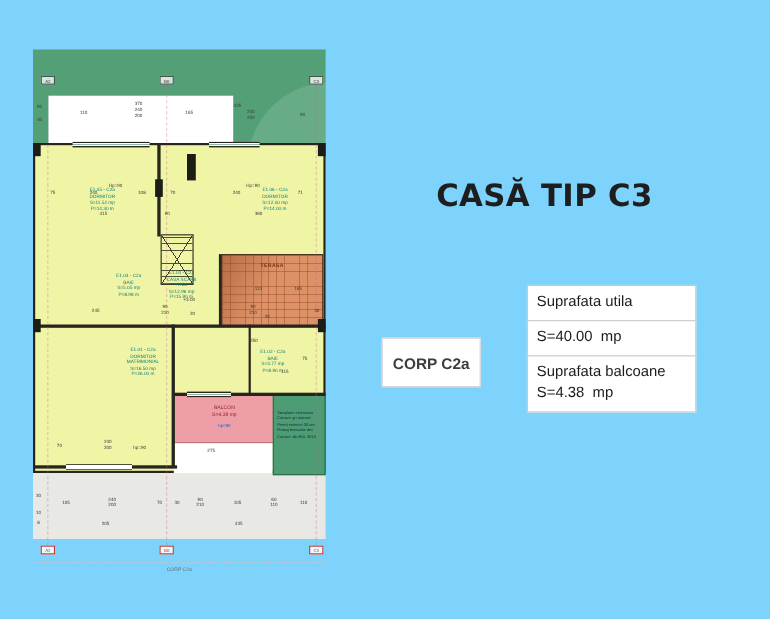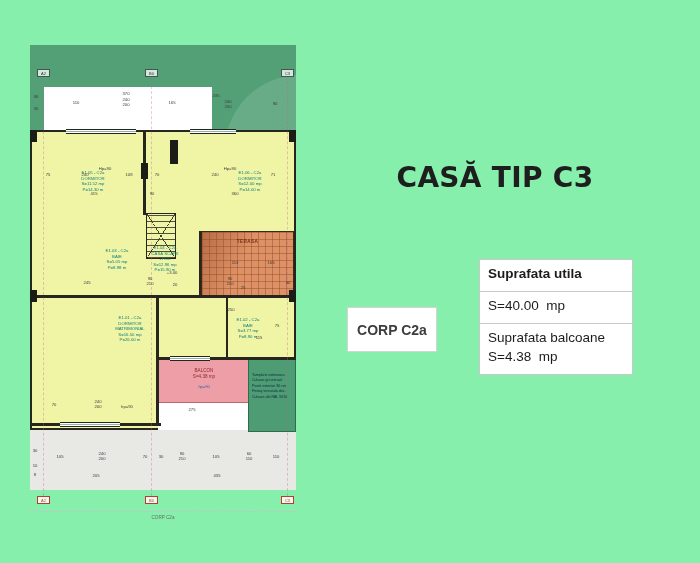--- a/index.html
+++ b/index.html
@@ -1,17 +1,17 @@
 <!DOCTYPE html>
 <html><head>
 <meta charset="utf-8">
 <style>
   html,body{margin:0;padding:0;}
   body{width:700px;height:563px;background:#ffffff;font-family:"Liberation Sans",sans-serif;overflow:hidden;position:relative;}
-  .canvas{position:absolute;inset:0;background:#86efac;}
+  .canvas{position:absolute;inset:0;background:#7dd3fc;}
 
   
   .plan{position:absolute;left:30px;top:45px;width:266px;height:478px;}
   .green-band{position:absolute;left:0;top:0;width:266px;height:85px;background:#53a077;overflow:hidden;}
   .wm-circle{position:absolute;left:195px;top:30px;width:150px;height:150px;border-radius:50%;background:rgba(255,255,255,0.12);}
   .white-mask{position:absolute;left:14px;top:42px;width:168px;height:43px;background:#ffffff;z-index:3;}
 
   .plan-body{position:absolute;left:0;top:85px;width:266px;height:300px;background:#f0f5a5;border:2px solid #26261f;box-sizing:border-box;}
   .gray-band{position:absolute;left:0;top:385px;width:266px;height:60px;background:#e8e8e5;}
 
@@ -53,21 +53,21 @@
   .axis-bottom .axm{top:451px;border-color:#c0392b;color:#c0392b;background:rgba(255,255,255,.85);}
   .plan-caption{position:absolute;left:133px;top:470px;transform:translateX(-50%);font-size:4.6px;color:#6b6b6b;z-index:6;}
 
   
   .title-block{position:absolute;left:365px;top:160px;width:260px;text-align:center;color:#1e1e1e;
     font-family:"DejaVu Sans",sans-serif;font-weight:800;font-size:28px;line-height:1.3;letter-spacing:.3px;}
   .corp-box{position:absolute;left:347px;top:307px;width:90px;height:45px;background:#fff;border:1px solid #d4d4d4;
     display:flex;align-items:center;justify-content:center;font-size:14px;font-weight:bold;color:#3d3d3d;box-sizing:border-box;}
   .info-col{position:absolute;left:479px;top:259px;width:154px;}
   .ibox{border:1px solid #c9c9c9;background:#fff;box-sizing:border-box;width:154px;padding:5px 8px 7px 8px;margin-top:-1px;}
-  .ibox:first-of-type{margin-top:0;font-weight:bold;}
+  .ibox:first-of-type{margin-top:0;}
   .ibox-name{font-size:13.5px;color:#1c1c1c;line-height:1.4;}
   .ibox-value{font-size:13.5px;color:#1c1c1c;line-height:1.4;white-space:pre-wrap;}
 </style>
 </head>
 <body>
 
 <div class="canvas">
 
   <div class="plan">
 

